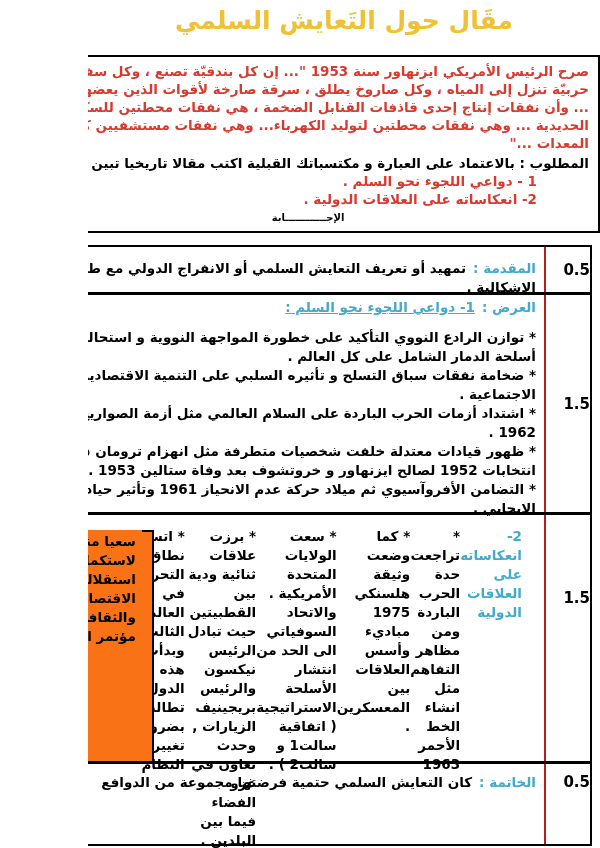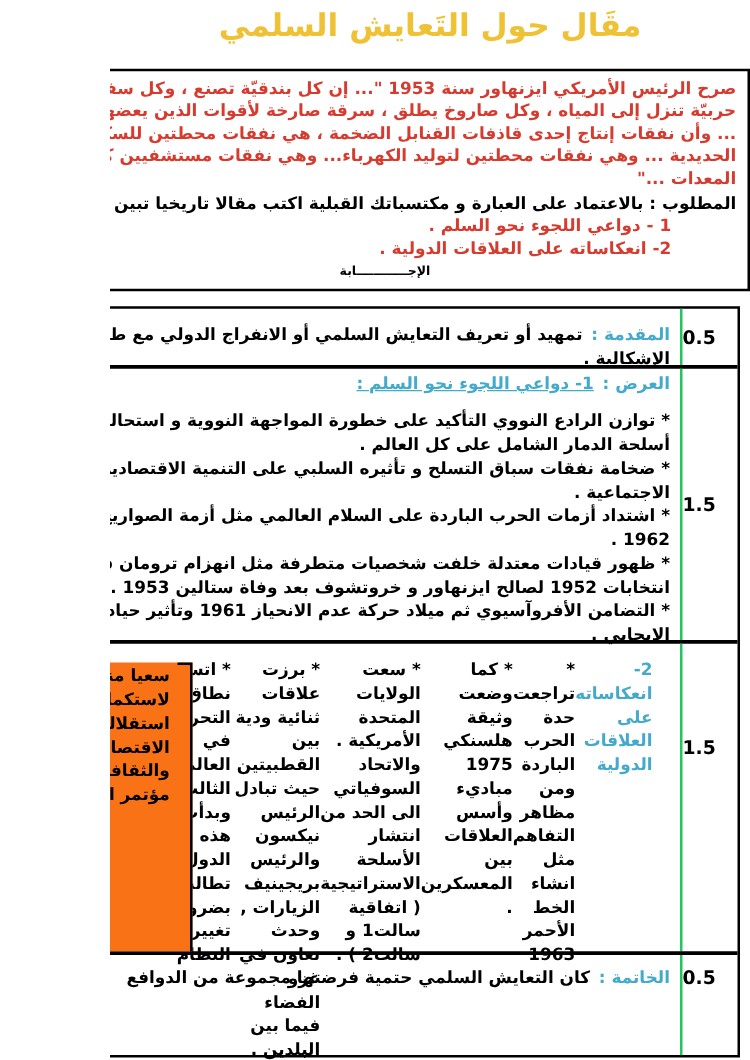--- a/index.html
+++ b/index.html
@@ -28,22 +28,22 @@
     border:2px solid #000;box-sizing:border-box;
     display:flex;flex-direction:column;
   }
   .trow{display:flex;box-sizing:border-box;}
   .trow + .trow{border-top:3px solid #000;}
   .row1{height:45px;}
   .row2{height:220px;}
   .row3{height:249px;}
   .row4{flex:1;}
   .score-cell{
-    order:0;flex:0 0 46px;width:46px;border-left:2px solid #22c55e;
-    display:flex;justify-content:flex-start;align-items:center;
+    order:0;flex:0 0 46px;width:46px;border-left:2px solid #b91c1c;
+    display:flex;justify-content:flex-end;align-items:center;
     font-size:15px;direction:ltr;box-sizing:border-box;
   }
   .row3 .score-cell{padding-bottom:80px;}
   .row4 .score-cell{align-items:flex-start;padding-top:9px;}
   .content-cell{
     flex:1;min-width:0;box-sizing:border-box;position:relative;
     padding:3px 8px 0 6px;font-size:13.5px;line-height:19px;text-align:right;
   }
   .row1 .content-cell{padding-top:12px;}
   .row4 .content-cell{padding-top:9px;}

